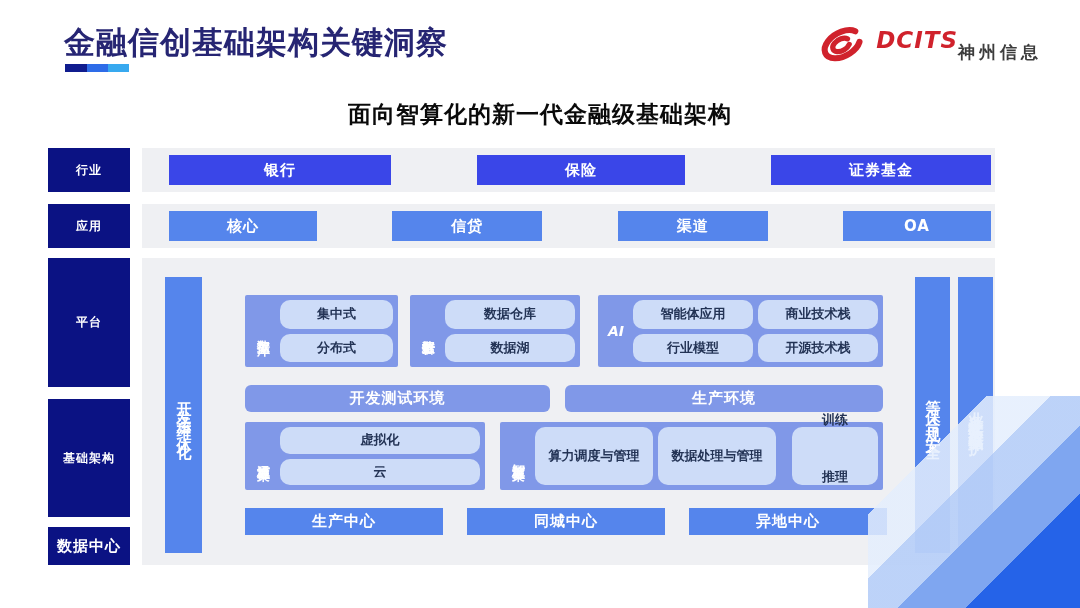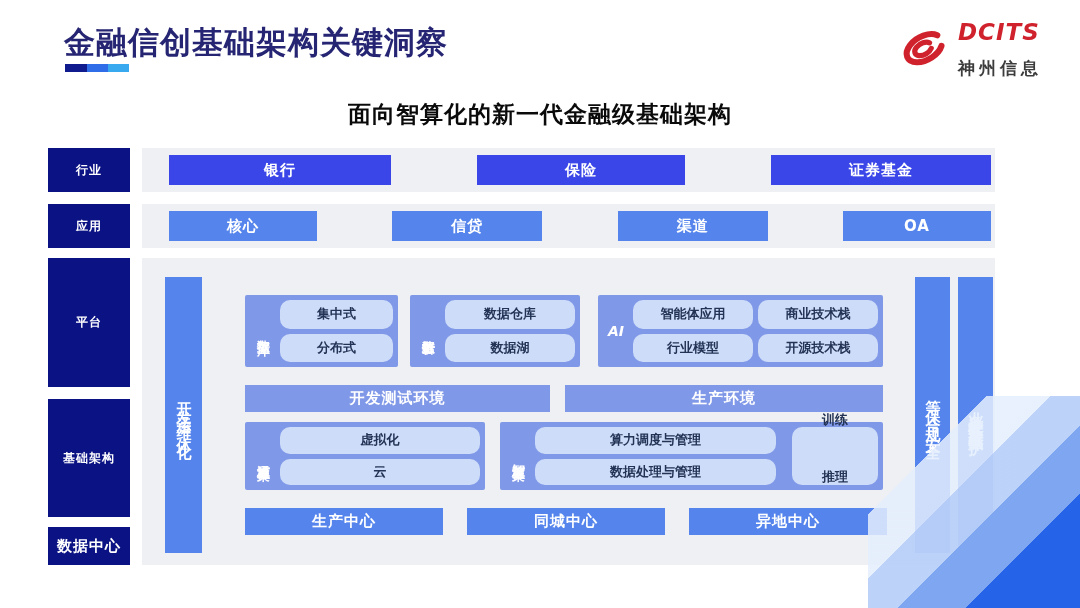--- a/index.html
+++ b/index.html
@@ -10,21 +10,21 @@
   
   .page-title{
     position:absolute;left:64px;top:22px;font-size:31px;font-weight:bold;
     color:#262573;letter-spacing:1px;white-space:nowrap;
   }
   .title-underline{position:absolute;left:65px;top:64px;width:64px;height:8px;display:flex;}
   .title-underline .seg1{width:22px;background:#101c8e;}
   .title-underline .seg2{width:21px;background:#2e6ce8;}
   .title-underline .seg3{width:21px;background:#38a9ef;}
   .logo{position:absolute;right:38px;top:20px;display:flex;align-items:center;gap:6px;}
-  .logo-texts{display:flex;flex-direction:column;line-height:1.05;}
+  .logo-texts{display:flex;flex-direction:row;line-height:1.05;}
   .logo-brand{font-size:23px;font-weight:bold;font-style:italic;color:#d0222c;letter-spacing:1px;}
   .logo-company{font-size:17px;font-weight:bold;color:#3c3c3c;letter-spacing:4px;margin-top:16px;}
   .diagram-title{
     position:absolute;left:0;top:99px;width:1080px;text-align:center;
     font-size:23px;font-weight:bold;color:#0a0a0a;letter-spacing:1px;
   }
   
   .layer-label{
     position:absolute;left:48px;width:82px;background:#0b1283;color:#ffffff;
     display:flex;align-items:center;justify-content:center;
@@ -76,28 +76,28 @@
     background:#cddcf8;color:#233355;font-size:13px;font-weight:bold;
     display:flex;align-items:center;justify-content:center;border-radius:10px;
     flex:1;text-align:center;line-height:1.25;
   }
   .grp-database{left:103px;top:37px;width:153px;height:72px;}
   .grp-analytics{left:268px;top:37px;width:170px;height:72px;}
   .grp-ai{left:456px;top:37px;width:285px;height:72px;}
   .env-bar{
     position:absolute;top:127px;height:27px;background:#8098e8;color:#ffffff;
     display:flex;align-items:center;justify-content:center;
-    font-size:15px;font-weight:bold;letter-spacing:1px;border-radius:0;
+    font-size:15px;font-weight:bold;letter-spacing:1px;border-radius:6px;
   }
   .env-dev{left:103px;width:305px;}
   .env-prod{left:423px;width:318px;}
   .grp-common{left:103px;top:164px;width:240px;height:68px;}
   .grp-intelligent{left:358px;top:164px;width:383px;height:68px;}
   .fw-body{flex:1;display:flex;gap:16px;}
-  .fw-main{flex:1;display:flex;flex-direction:column;gap:5px;}
+  .fw-main{flex:1;display:flex;flex-direction:row;gap:5px;}
   .fw-side{flex:0 0 86px;display:flex;flex-direction:column;align-items:center;justify-content:flex-end;gap:41px;}
   .center-box{
     position:absolute;top:250px;height:27px;background:#5585ec;color:#ffffff;
     display:flex;align-items:center;justify-content:center;
     font-size:15px;font-weight:bold;letter-spacing:1px;
   }
   .center-prod{left:103px;width:198px;}
   .center-same{left:325px;width:198px;}
   .center-remote{left:547px;width:198px;}
   

